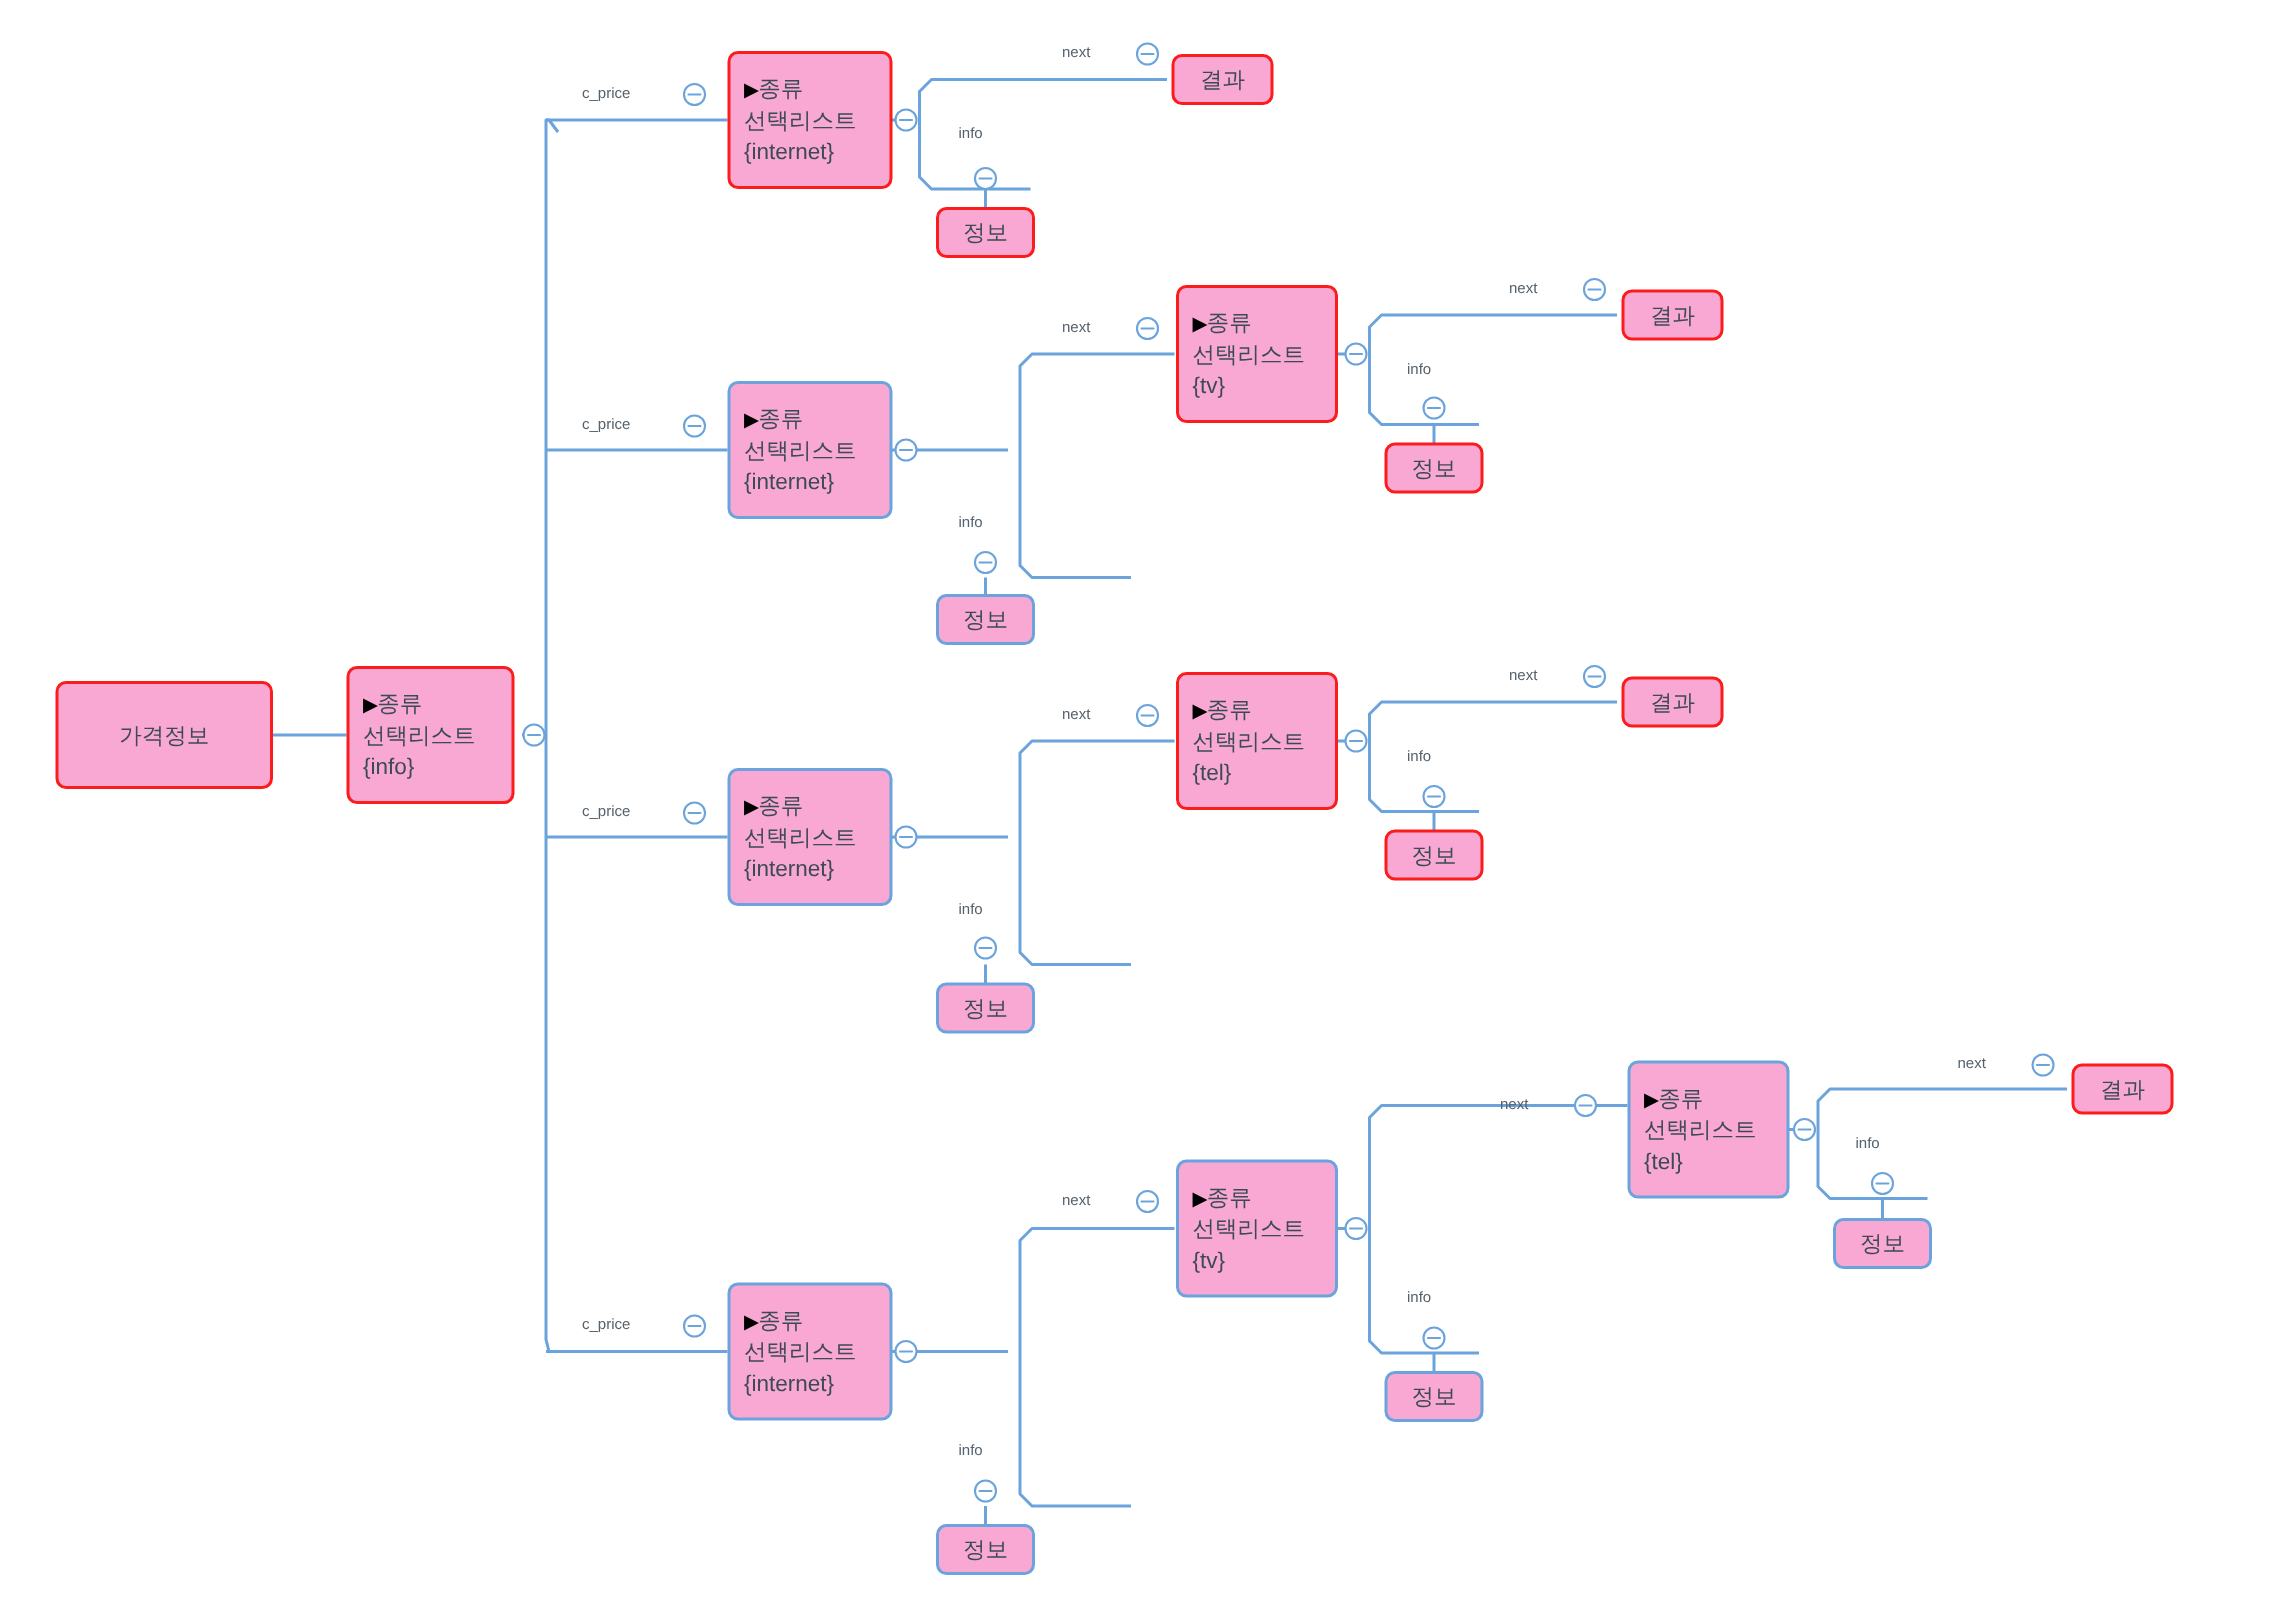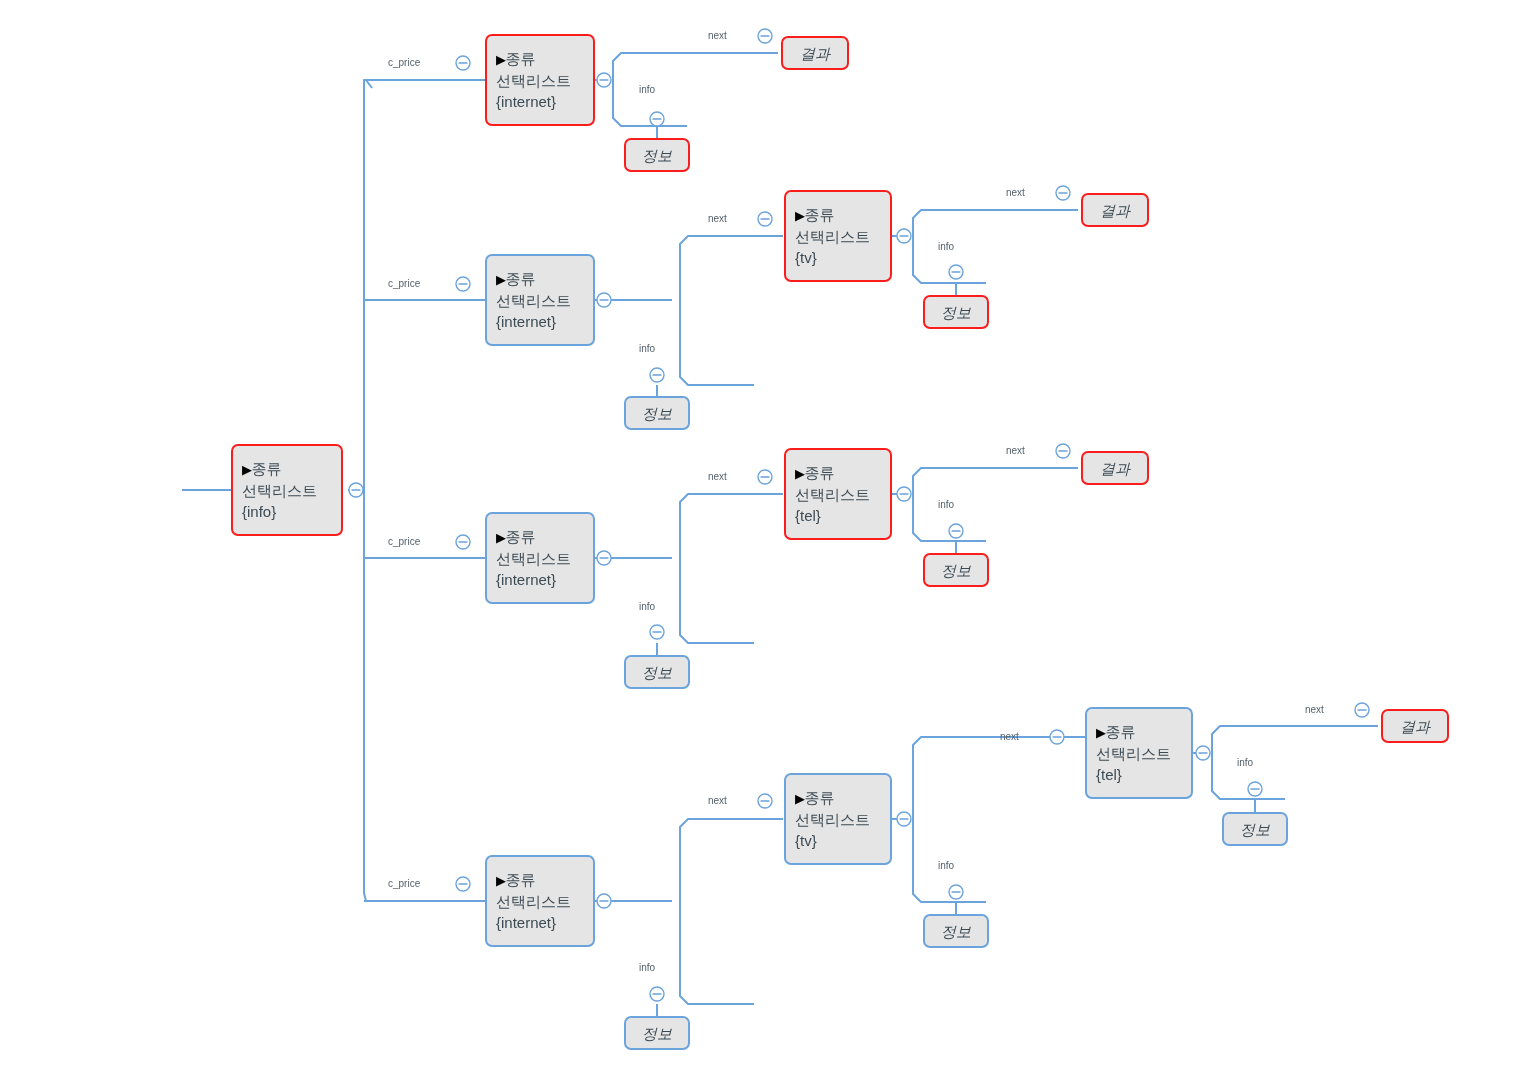--- a/index.html
+++ b/index.html
@@ -39,35 +39,34 @@
     stroke-width: 1.4;
   }
   .toggle-bar {
     stroke: #6BA3DC;
     stroke-width: 1.4;
     stroke-linecap: round;
   }
   .node {
     position: absolute;
     box-sizing: border-box;
-    background: #e5e5e5;
+    background: #f9a8d4;
     border-radius: 7px;
     display: flex;
     flex-direction: column;
     justify-content: center;
     color: #3C4A54;
     font-size: 15px;
     line-height: 21px;
     white-space: nowrap;
   }
   .node.red   { border: 2px solid #FB1C1C; }
   .node.blue  { border: 2px solid #6BA3DC; }
   .node.center-text {
     align-items: center;
-    font-style: italic;
   }
   .node.left-text {
     align-items: flex-start;
     padding-left: 9px;
   }
   .node .ln { display: block; }
   .node .caret {
     color: #000000;
     font-size: 13px;
     letter-spacing: -0.5px;
@@ -267,20 +266,23 @@
 
   <div class="edge-label" style="left:639px; top:83px;">info</div>
   <div class="edge-label" style="left:639px; top:342px;">info</div>
   <div class="edge-label" style="left:938px; top:240px;">info</div>
   <div class="edge-label" style="left:639px; top:600px;">info</div>
   <div class="edge-label" style="left:938px; top:498px;">info</div>
   <div class="edge-label" style="left:639px; top:961px;">info</div>
   <div class="edge-label" style="left:938px; top:859px;">info</div>
   <div class="edge-label" style="left:1237px; top:756px;">info</div>
 
+  <div class="node red center-text" style="left:37px; top:454px; width:145px; height:72px;">
+    <span class="ln">가격정보</span>
+  </div>
 
   <div class="node red left-text" style="left:231px; top:444px; width:112px; height:92px;">
     <span class="ln caret-line"><span class="caret">▶</span>종류</span>
     <span class="ln">선택리스트</span>
     <span class="ln">{info}</span>
   </div>
 
   <div class="node red left-text" style="left:485px; top:34px; width:110px; height:92px;">
     <span class="ln"><span class="caret">▶</span>종류</span>
     <span class="ln">선택리스트</span>

